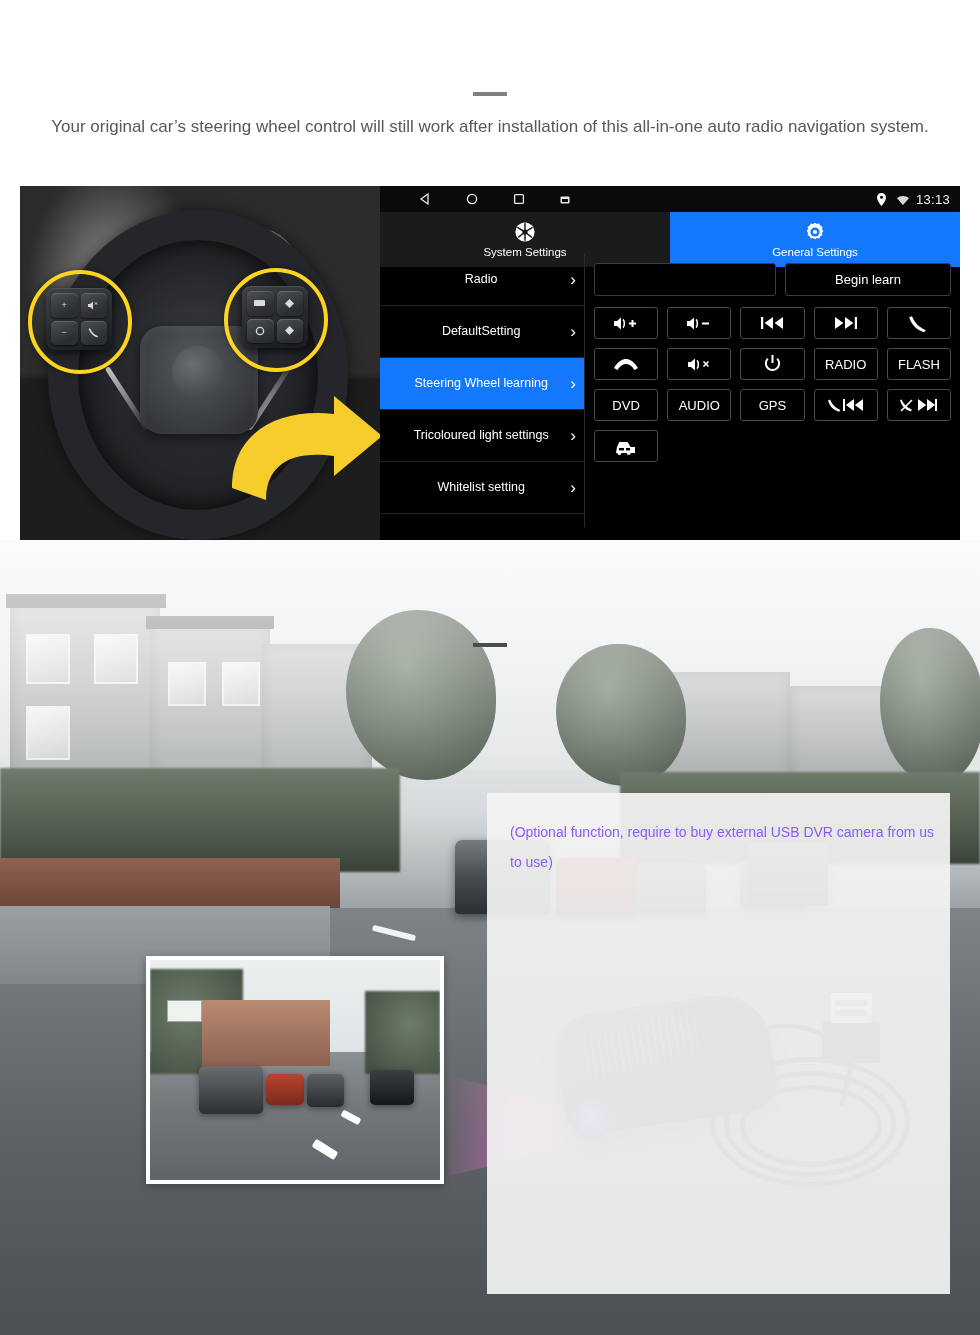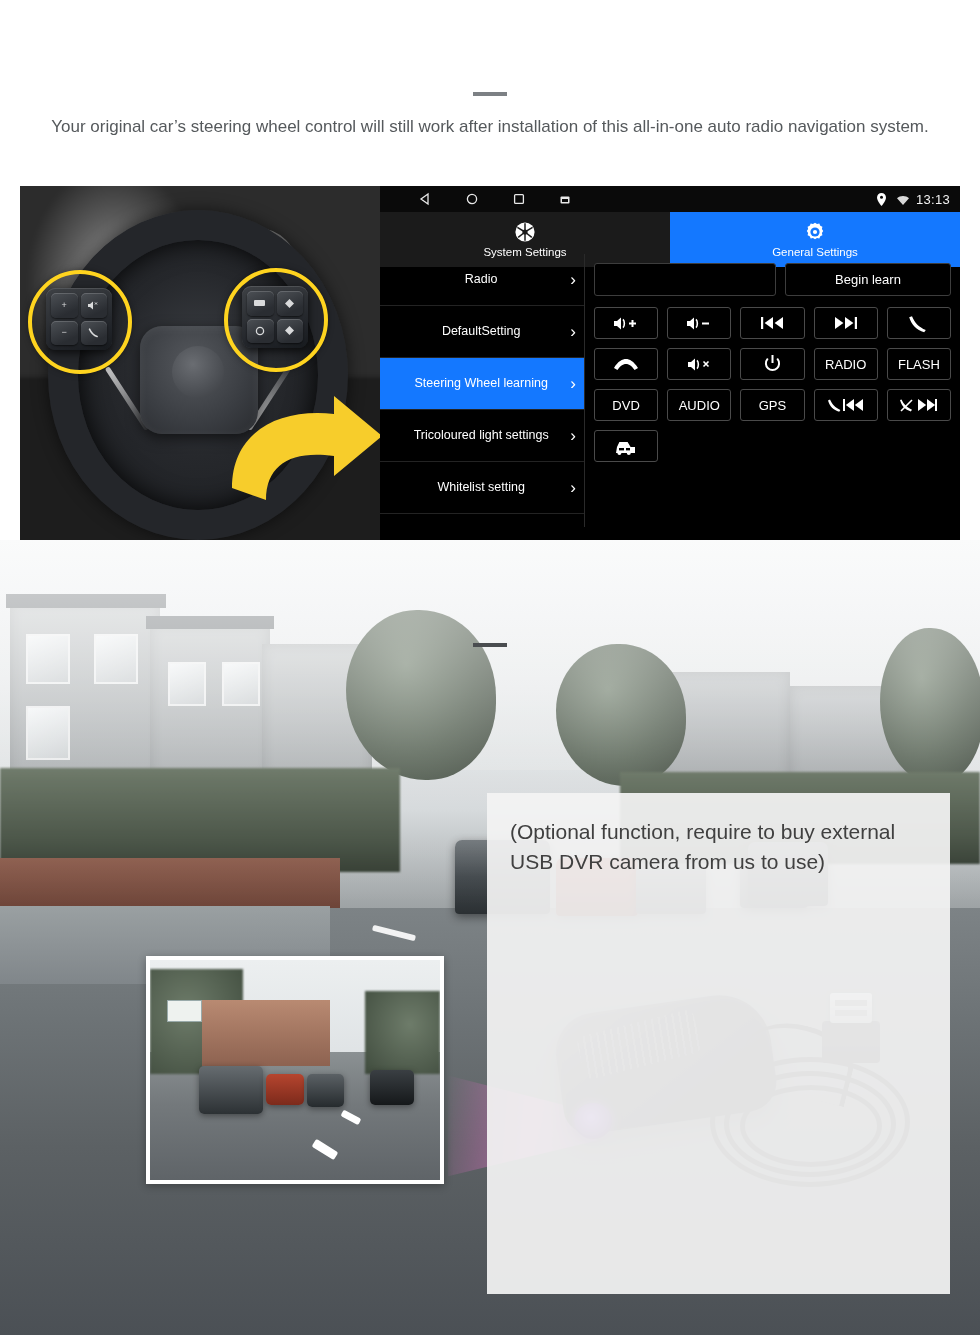--- a/index.html
+++ b/index.html
@@ -273,21 +273,21 @@
   .tb-c4 { left: 76%; top: 50%; width: 15%; height: 16%;
            background: linear-gradient(180deg,#3a3f43,#15181a); }
   .tb-dash { position: absolute; background: #fff; border-radius: 2px; }
 
   
   .dvr-panel {
     position: absolute; left: 487px; top: 793px; width: 463px; height: 501px;
     background: rgba(243,243,243,.93);
   }
   .dvr-copy { position: absolute; left: 23px; top: 24px; width: 425px; }
-  .dvr-l1 { font-size: 21px; line-height: 30px; color: #404040; }
+  .dvr-l1 { font-size: 14px; line-height: 30px; color: #8b5cf6; }
   .dvr-l2 { font-size: 19.5px; line-height: 30px; color: #58595b; margin-top: 2px; }
   .optbtn {
     position: absolute; left: 121px; top: 439px; width: 204px; height: 45px;
     border: 1px solid #c9c9c9; background: #fdfdfd; color: #ef5a1e;
     font-size: 19px; cursor: pointer; font-family: "Liberation Sans", sans-serif;
   }
 
   
   .dvrcam { position: absolute; left: 500px; top: 975px; width: 450px; height: 235px; }
   .dc-body {

